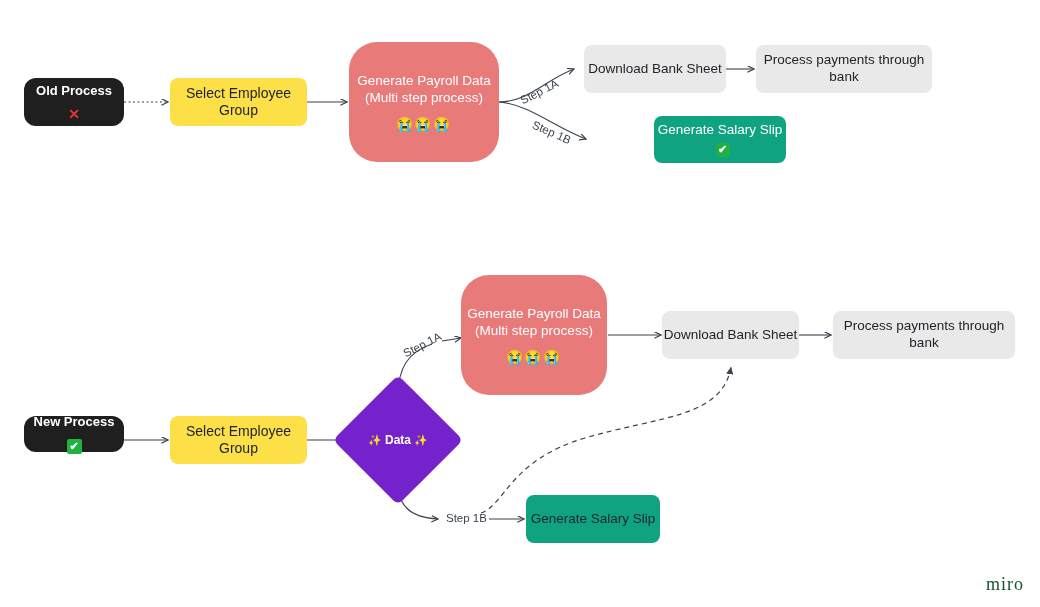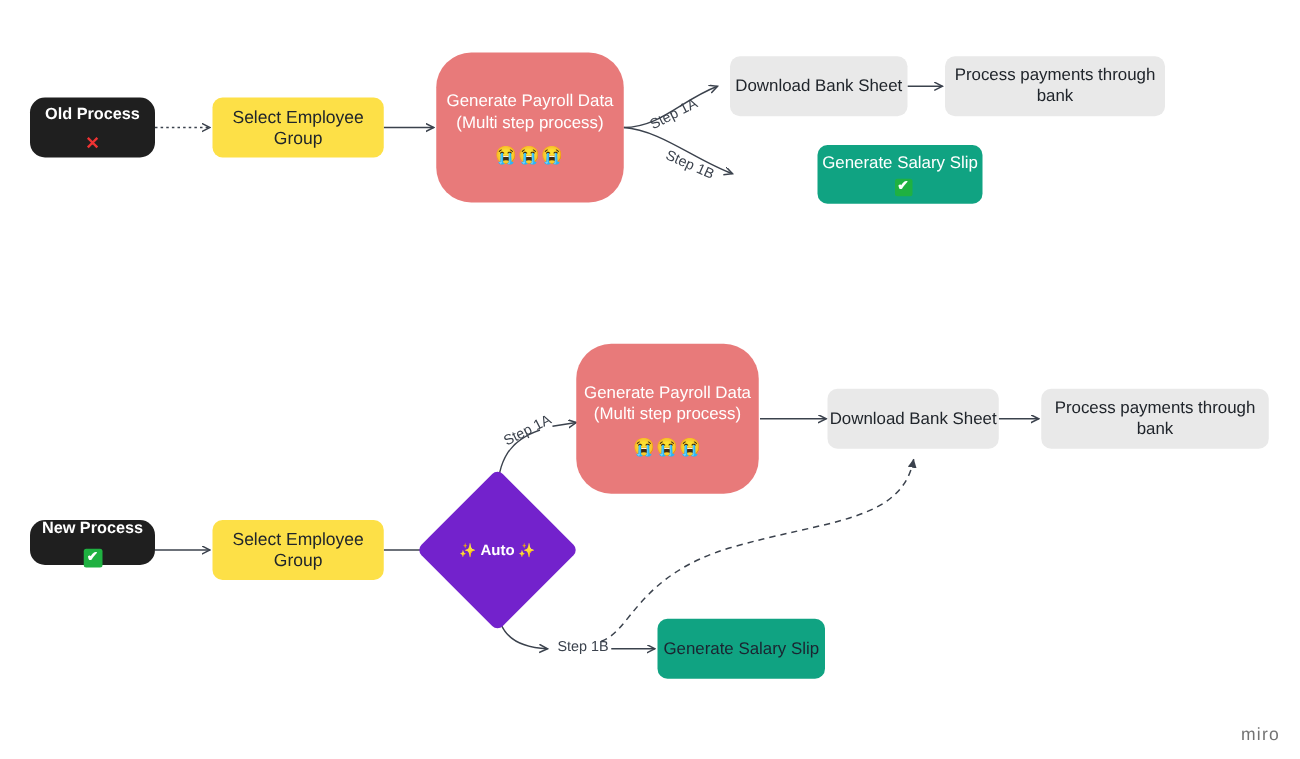--- a/index.html
+++ b/index.html
@@ -130,24 +130,24 @@
     top: 0; left: 0;
     width: 1040px;
     height: 607px;
     pointer-events: none;
   }
 
   .watermark {
     position: absolute;
     right: 16px;
     bottom: 12px;
-    font-size: 14px;
-    color: #737373;
+    font-size: 18px;
+    color: #14532d;
     letter-spacing: 1px;
-    font-family: Liberation Sans, sans-serif;
+    font-family: Liberation Serif, serif;
   }
 </style>
 </head>
 <body>
 
 <div id="canvas">
 
   <svg class="edges" viewBox="0 0 1040 607">
     <defs>
       <marker id="arrow" markerWidth="7" markerHeight="7" refX="6" refY="3" orient="auto">
@@ -226,21 +226,21 @@
   </div>
 
   <div class="node n-yellow" style="left:170px; top:416px; width:137px; height:48px;">
     <span class="label">Select Employee Group</span>
   </div>
 
   <div class="diamond-wrap" style="left:352px; top:394px; width:92px; height:92px;">
     <div class="n-diamond"></div>
     <div class="diamond-label">
       <span class="spark">✨</span>
-      <span class="label" style="margin:0 3px;">Auto</span>
+      <span class="label" style="margin:0 3px;">Data</span>
       <span class="spark">✨</span>
     </div>
   </div>
 
   <div class="edge-label rot-up" style="left:404px; top:348px;">Step 1A</div>
   <div class="edge-label" style="left:446px; top:512px;">Step 1B</div>
 
   <div class="node n-red" style="left:461px; top:275px; width:146px; height:120px;">
     <span style="display:block;">
       <span class="label" style="display:block;">Generate Payroll Data</span>

